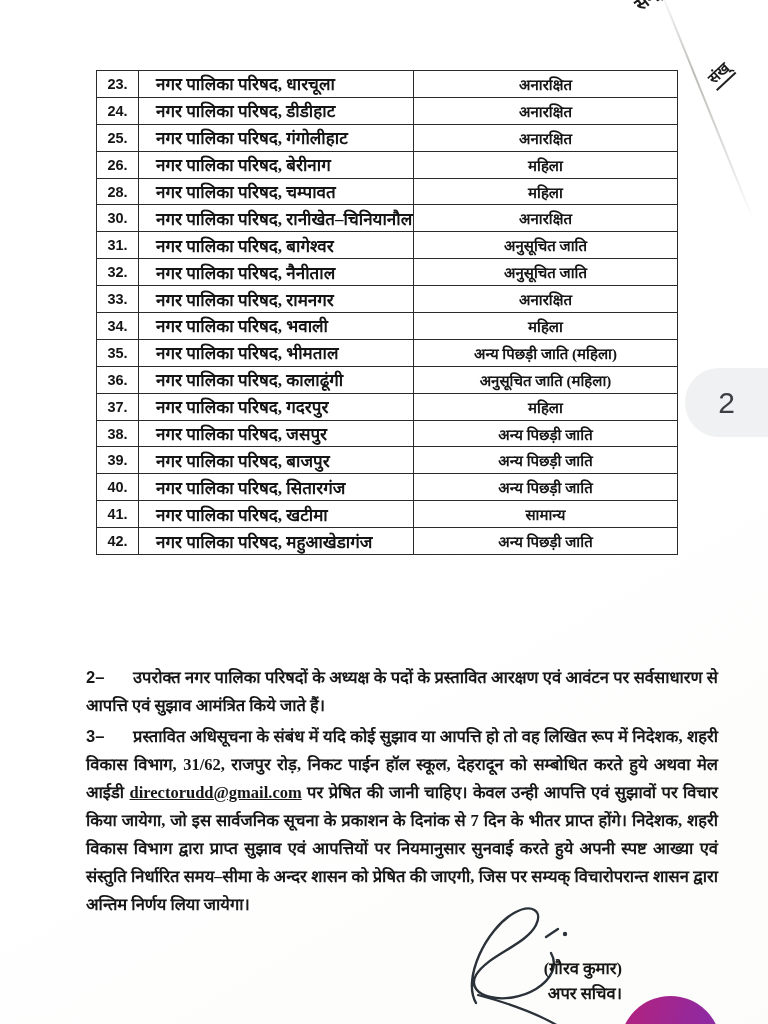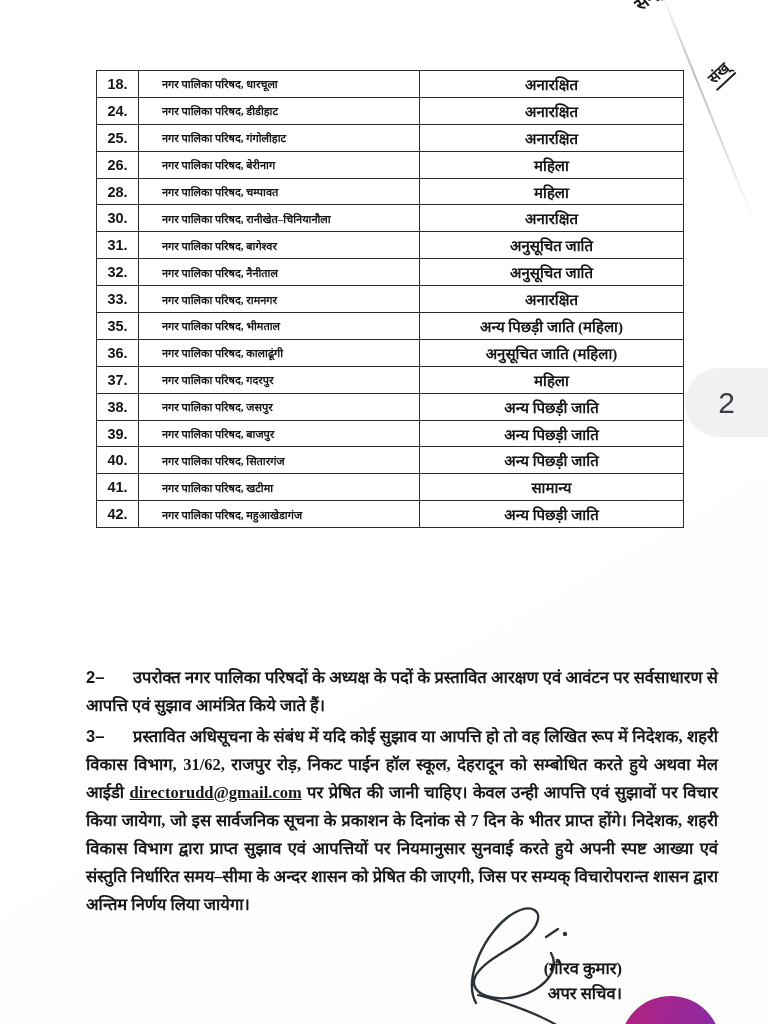--- a/index.html
+++ b/index.html
@@ -58,21 +58,21 @@
     vertical-align: middle;
     overflow: hidden;
     white-space: nowrap;
   }
   .doc-table td.sno {
     width: 41px;
     text-align: center;
     font-family: "Liberation Sans", "DejaVu Sans", sans-serif;
     font-size: 14.5px;
   }
-  .doc-table td.name { width: 257px; padding-left: 23px; font-size: 11px; }
+  .doc-table td.name { width: 257px; padding-left: 17px; font-size: 17px; }
   .doc-table td.cat  { width: 263px; text-align: center; }
 
   
   .para {
     position: absolute;
     left: 86px; width: 632px;
     font-size: 16.5px;
     font-weight: 600;
     line-height: 28px;
     color: #171717;
@@ -126,21 +126,21 @@
 
 <div class="stage">
 
   <div class="edge-line"></div>
   <div class="frag frag-top">सम्</div>
   <div class="frag frag-right">संख्</div>
 
   <table class="doc-table">
     <tbody>
     <tr>
-      <td class="sno">18.</td>
+      <td class="sno">23.</td>
       <td class="name">नगर पालिका परिषद, धारचूला</td>
       <td class="cat">अनारक्षित</td>
     </tr>
 
     <tr>
       <td class="sno">24.</td>
       <td class="name">नगर पालिका परिषद, डीडीहाट</td>
       <td class="cat">अनारक्षित</td>
     </tr>
 
@@ -181,20 +181,25 @@
       <td class="name">नगर पालिका परिषद, नैनीताल</td>
       <td class="cat">अनुसूचित जाति</td>
     </tr>
 
     <tr>
       <td class="sno">33.</td>
       <td class="name">नगर पालिका परिषद, रामनगर</td>
       <td class="cat">अनारक्षित</td>
     </tr>
 
+    <tr>
+      <td class="sno">34.</td>
+      <td class="name">नगर पालिका परिषद, भवाली</td>
+      <td class="cat">महिला</td>
+    </tr>
 
     <tr>
       <td class="sno">35.</td>
       <td class="name">नगर पालिका परिषद, भीमताल</td>
       <td class="cat">अन्य पिछड़ी जाति (महिला)</td>
     </tr>
 
     <tr>
       <td class="sno">36.</td>
       <td class="name">नगर पालिका परिषद, कालाढूंगी</td>

